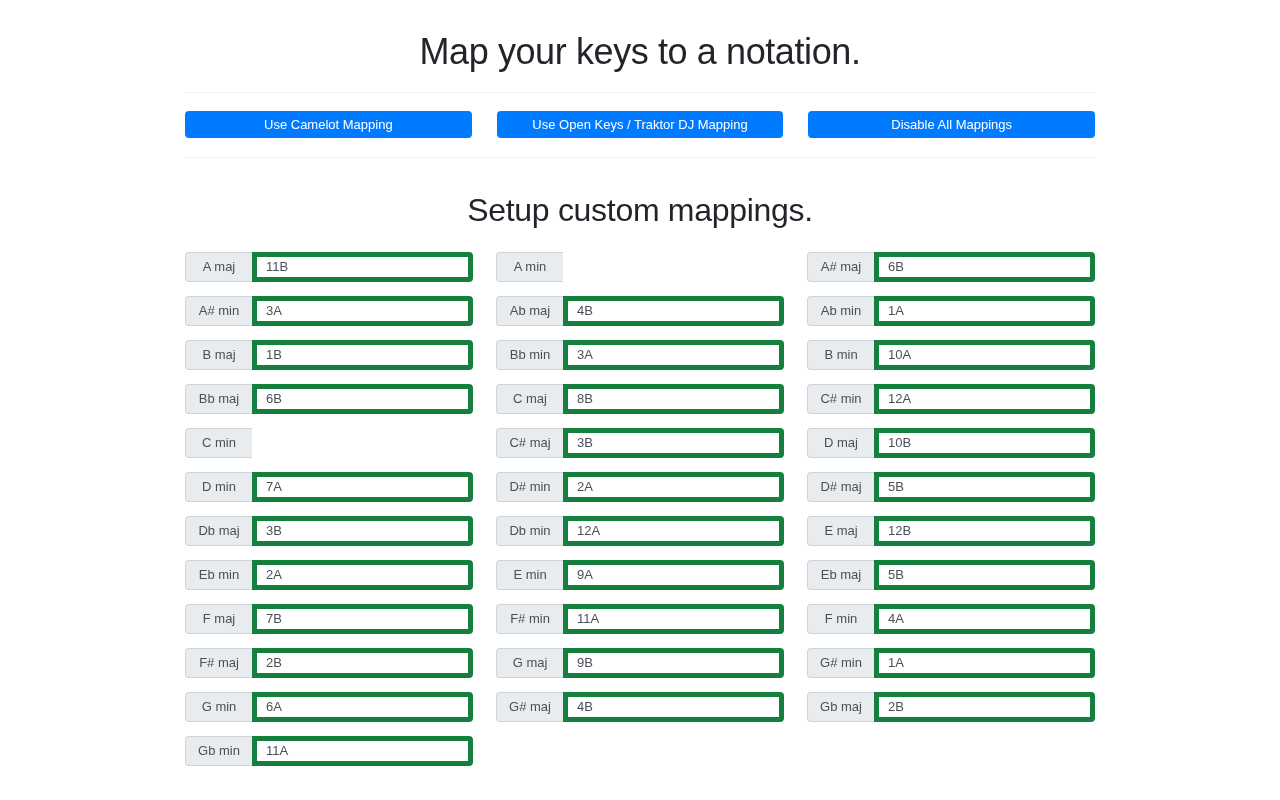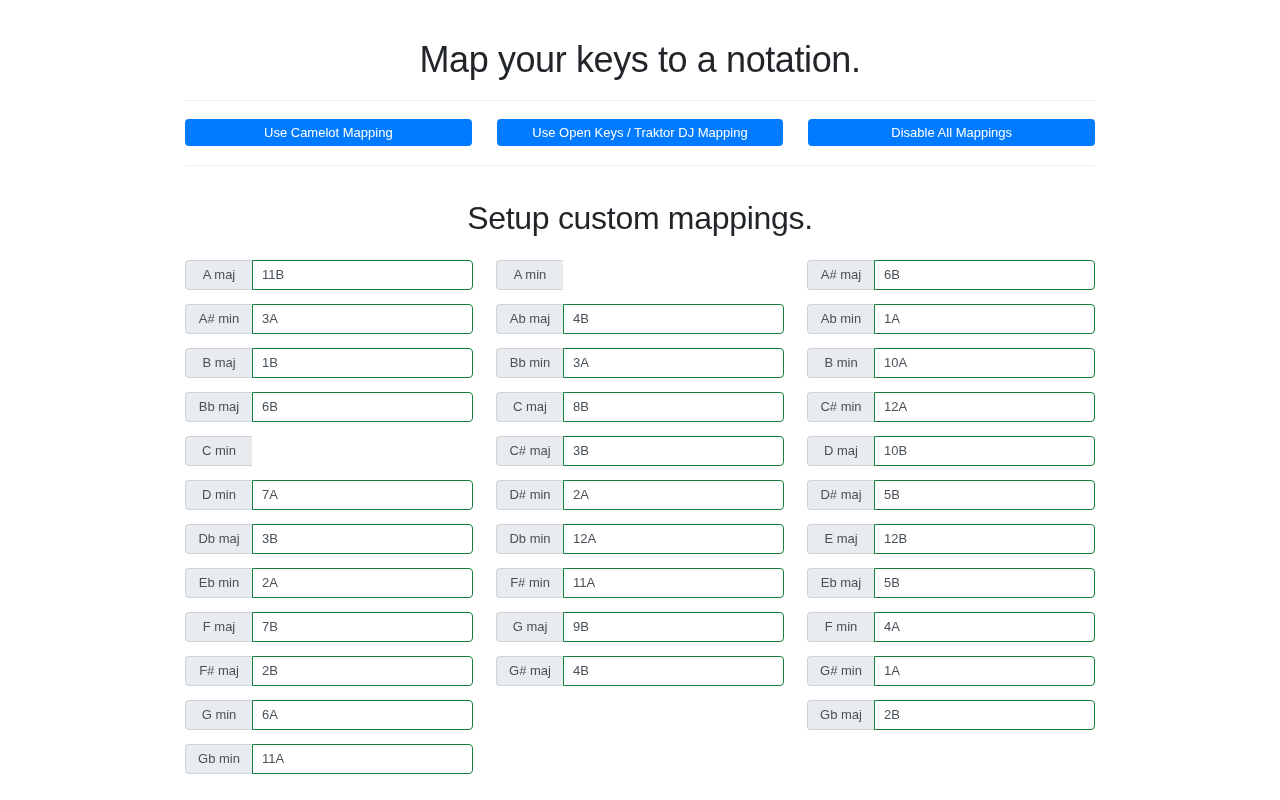--- a/index.html
+++ b/index.html
@@ -16,21 +16,21 @@
   }
 
   .page {
     width: 1280px;
     height: 800px;
     position: relative;
   }
 
   .container {
     width: 910px;
-    margin: 8px auto;
+    margin: 0 auto;
     padding-top: 0;
   }
 
   h1.page-title {
     font-size: 36px;
     font-weight: 400;
     line-height: 1.2;
     text-align: center;
     color: #212529;
     margin: 0;
@@ -122,21 +122,21 @@
     align-items: center;
     justify-content: center;
     width: 67px;
     flex: 0 0 67px;
     white-space: nowrap;
     user-select: none;
   }
 
   .input-group-field {
     flex: 1 1 auto;
-    border: 1px solid #15803d;
+    border: 5px solid #15803d;
     border-radius: 0 4px 4px 0;
     background: #ffffff;
     color: #495057;
     font-size: 13px;
     font-family: "Liberation Sans", sans-serif;
     padding: 0 9px;
     outline: none;
     min-width: 0;
     height: 30px;
     line-height: 28px;
@@ -238,20 +238,24 @@
           </div>
           <div class="input-group">
             <span class="input-group-label">D# min</span>
             <input type="text" class="input-group-field" value="2A" style="">
           </div>
           <div class="input-group">
             <span class="input-group-label">Db min</span>
             <input type="text" class="input-group-field" value="12A" style="">
           </div>
           <div class="input-group">
+            <span class="input-group-label">E min</span>
+            <input type="text" class="input-group-field" value="9A" style="">
+          </div>
+          <div class="input-group">
             <span class="input-group-label">F# min</span>
             <input type="text" class="input-group-field" value="11A" style="">
           </div>
           <div class="input-group">
             <span class="input-group-label">G maj</span>
             <input type="text" class="input-group-field" value="9B" style="">
           </div>
           <div class="input-group">
             <span class="input-group-label">G# maj</span>
             <input type="text" class="input-group-field" value="4B" style="">

